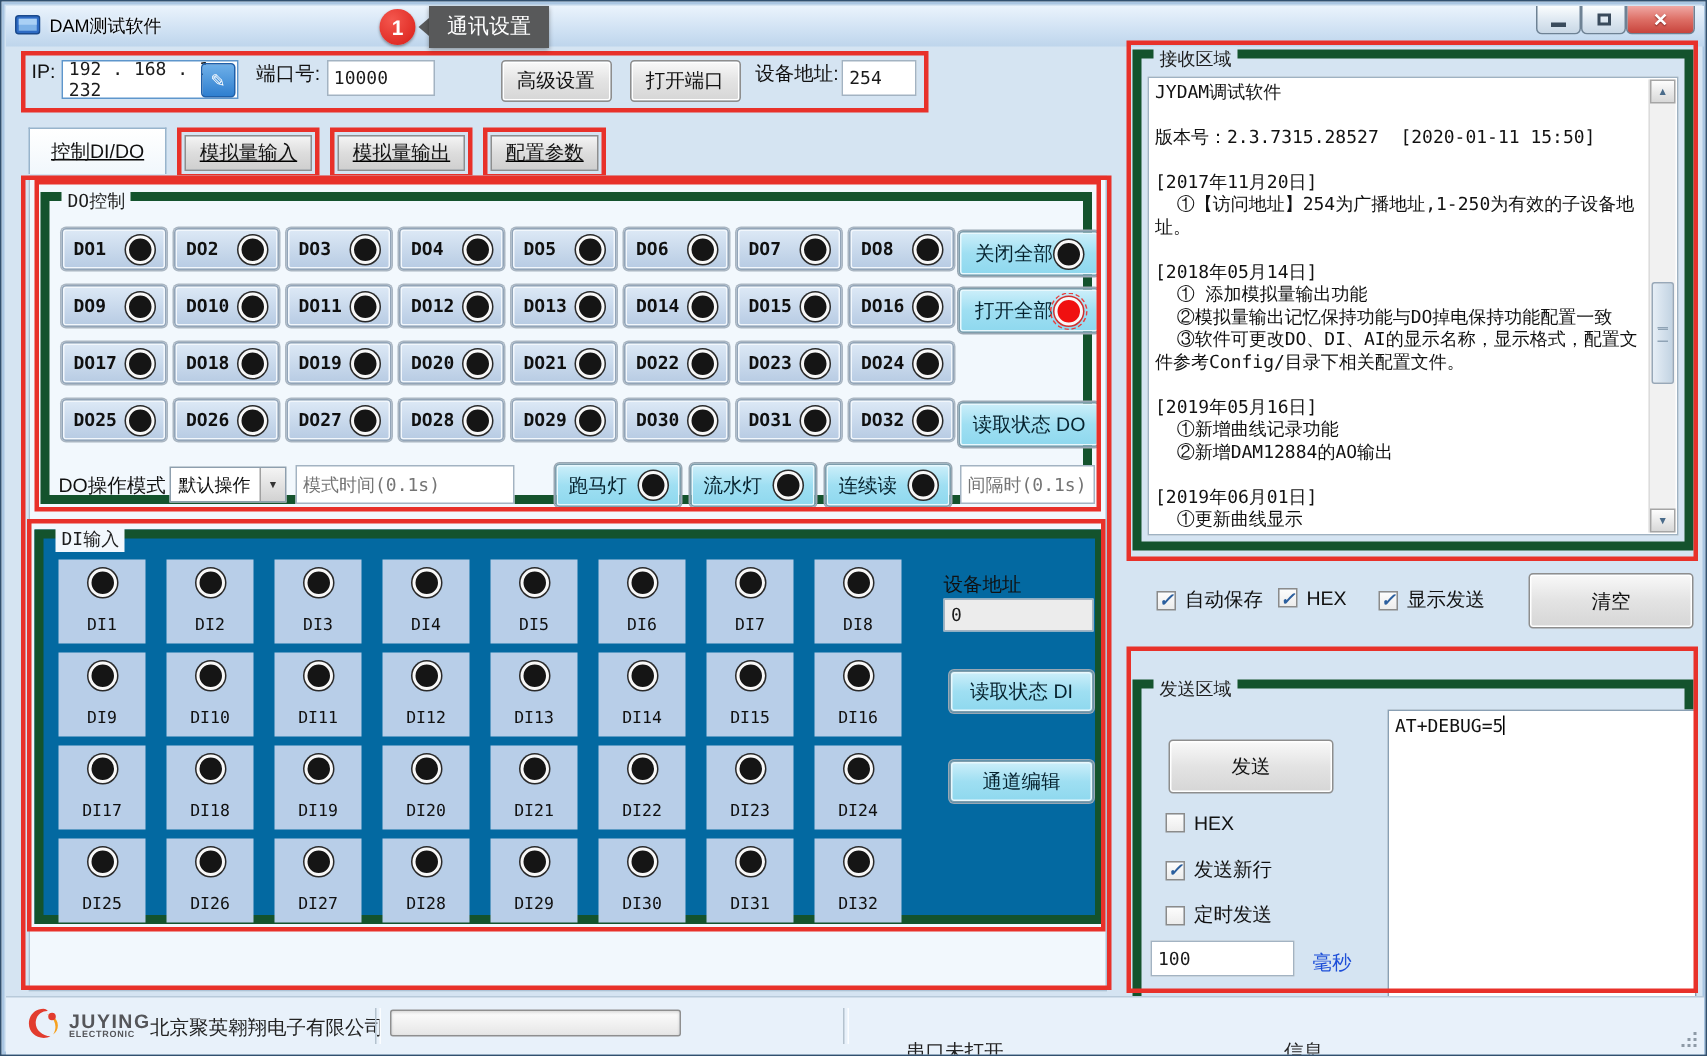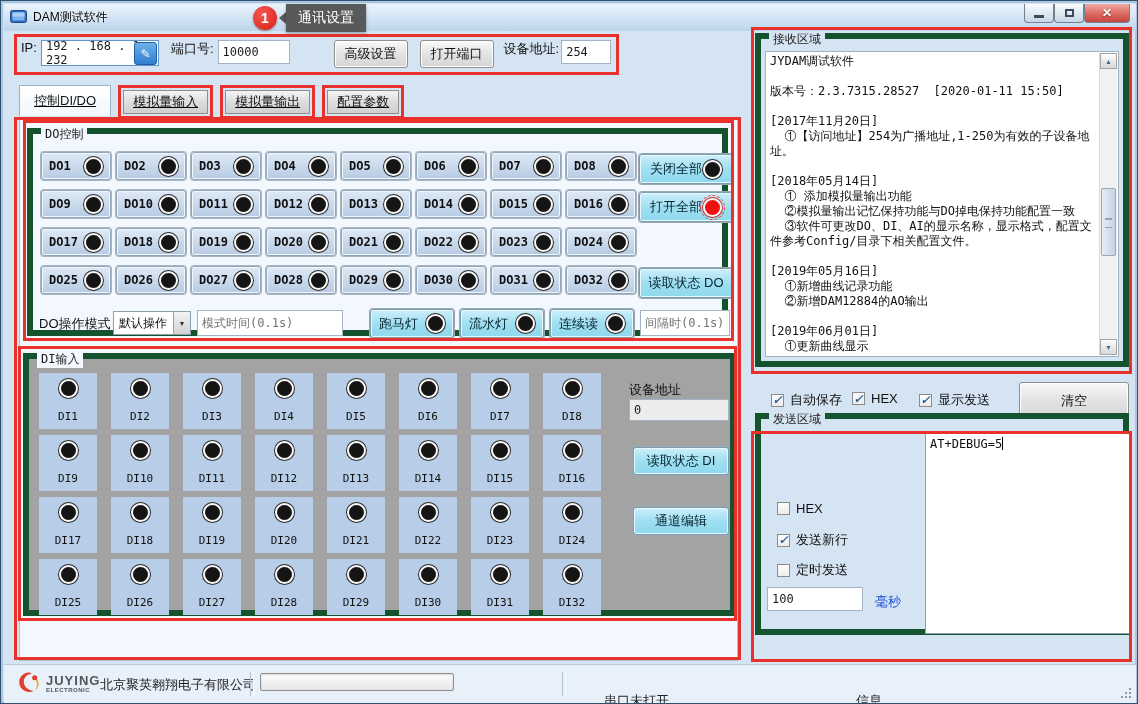--- a/index.html
+++ b/index.html
@@ -67,41 +67,41 @@
   .do-btn .chan{font-size:12px;color:#101010;font-family:"DejaVu Sans Mono",monospace;}
   .do-side{position:absolute;width:94px;height:30px;}
   .mode-label{position:absolute;left:6px;top:181px;font-size:13px;color:#111;}
   .select{position:absolute;left:80px;top:177px;width:78px;height:24px;background:#fff;border:1px solid #8e9fae;
     display:flex;align-items:center;box-sizing:border-box;}
   .select .sel-text{flex:1;font-size:12px;padding-left:5px;color:#111;}
   .select .sel-arrow{width:17px;height:100%;background:linear-gradient(#f4f4f4,#d2d2d2);border-left:1px solid #a0a0a0;
     display:flex;align-items:center;justify-content:center;font-size:7px;color:#333;box-sizing:border-box;}
   .mode-btn{position:absolute;top:175px;width:84px;height:29px;justify-content:space-between;padding:0 8px;}
   
-  .di-box{left:22px;top:352px;width:713px;height:263px;background:#a3a3a3;}
+  .di-box{left:22px;top:352px;width:713px;height:263px;background:#0369a1;}
   .di-box .gb-title{background:#f2f8fd;}
   .di-grid{position:absolute;left:10px;top:14px;display:grid;grid-template-columns:repeat(8,58px);gap:6px 14px;}
   .di-tile{height:56px;background:#b8cee8;display:flex;flex-direction:column;align-items:center;justify-content:center;gap:12px;}
   .di-tile .chan{font-size:11px;color:#101010;font-family:"DejaVu Sans Mono",monospace;}
   
   .recv-box{left:754px;top:32px;width:374px;height:334px;background:#d5e4f2;}
   .recv-box .gb-title{background:#d5e4f2;}
   .log-area{position:absolute;left:4px;top:12px;right:4px;bottom:4px;background:#fff;border:1px solid #9fb2c2;}
   .log-text{position:absolute;left:4px;top:2px;right:22px;bottom:2px;font-size:12px;line-height:15px;color:#111;
     white-space:pre-wrap;word-break:break-all;overflow:hidden;font-family:"DejaVu Sans Mono",monospace;}
   .vscroll{position:absolute;right:1px;top:1px;bottom:1px;width:17px;background:#f1f1f1;border-left:1px solid #dcdcdc;}
   .scroll-btn{position:absolute;left:0;width:17px;height:16px;background:linear-gradient(#fdfdfd,#d8d8d8);
     border:1px solid #a5a5a5;display:flex;align-items:center;justify-content:center;font-size:7px;color:#4a6b8a;box-sizing:border-box;}
   .scroll-btn.up{top:0;} .scroll-btn.down{bottom:0;}
   .scroll-thumb{position:absolute;left:1px;top:135px;width:15px;height:68px;border:1px solid #98a8b8;border-radius:2px;
     background:linear-gradient(90deg,#e6eef6,#c2d3e2);box-sizing:border-box;}
   .scroll-thumb::after{content:"";position:absolute;left:3px;right:3px;top:29px;height:8px;
     border-top:1px solid #8fa3b5;border-bottom:1px solid #8fa3b5;box-shadow:0 4px 0 -3px #8fa3b5 inset;}
   
-  .send-box{left:754px;top:412px;width:374px;height:222px;background:#d5e4f2;}
+  .send-box{left:754px;top:452px;width:374px;height:222px;background:#d5e4f2;}
   .send-box .gb-title{background:#d5e4f2;}
   .send-edit{position:absolute;left:164px;top:14px;width:206px;height:201px;background:#fff;border:1px solid #8aa0b4;
     box-sizing:border-box;font-size:12px;color:#111;padding:3px 4px;font-family:"DejaVu Sans Mono",monospace;}
   .caret{display:inline-block;width:1px;height:13px;background:#000;vertical-align:-2px;}
   .ms-label{position:absolute;left:114px;top:174px;font-size:13px;color:#1d4ed8;}
   
   .statusbar{position:absolute;left:3px;top:663px;width:1132px;height:38px;background:#e8f1fa;border-top:1px solid #b8cada;}
   .logo{position:absolute;left:12px;top:5px;display:flex;align-items:center;gap:4px;}
   .logo-text{display:flex;flex-direction:column;line-height:1;}
   .logo-l1{font-size:13px;font-weight:bold;color:#55565a;letter-spacing:1px;}
@@ -627,20 +627,23 @@
   </div>
   <span class="gbtn" style="position:absolute;left:1018px;top:381px;width:110px;height:37px">
     <span>清空</span>
   </span>
 
   <div class="groupbox send-box">
     <span class="gb-title">发送区域</span>
     <div class="send-edit">
       <span>AT+DEBUG=5</span><span class="caret"></span>
     </div>
+    <span class="gbtn" style="position:absolute;left:18px;top:34px;width:110px;height:36px">
+      <span>发送</span>
+    </span>
     <div class="cb-row" style="left:16px;top:82px">
       <span class="cb"></span>
       <span class="cb-label">HEX</span>
     </div>
     <div class="cb-row" style="left:16px;top:112px">
       <span class="cb">
           <i>✓</i>
         </span>
       <span class="cb-label">发送新行</span>
     </div>

